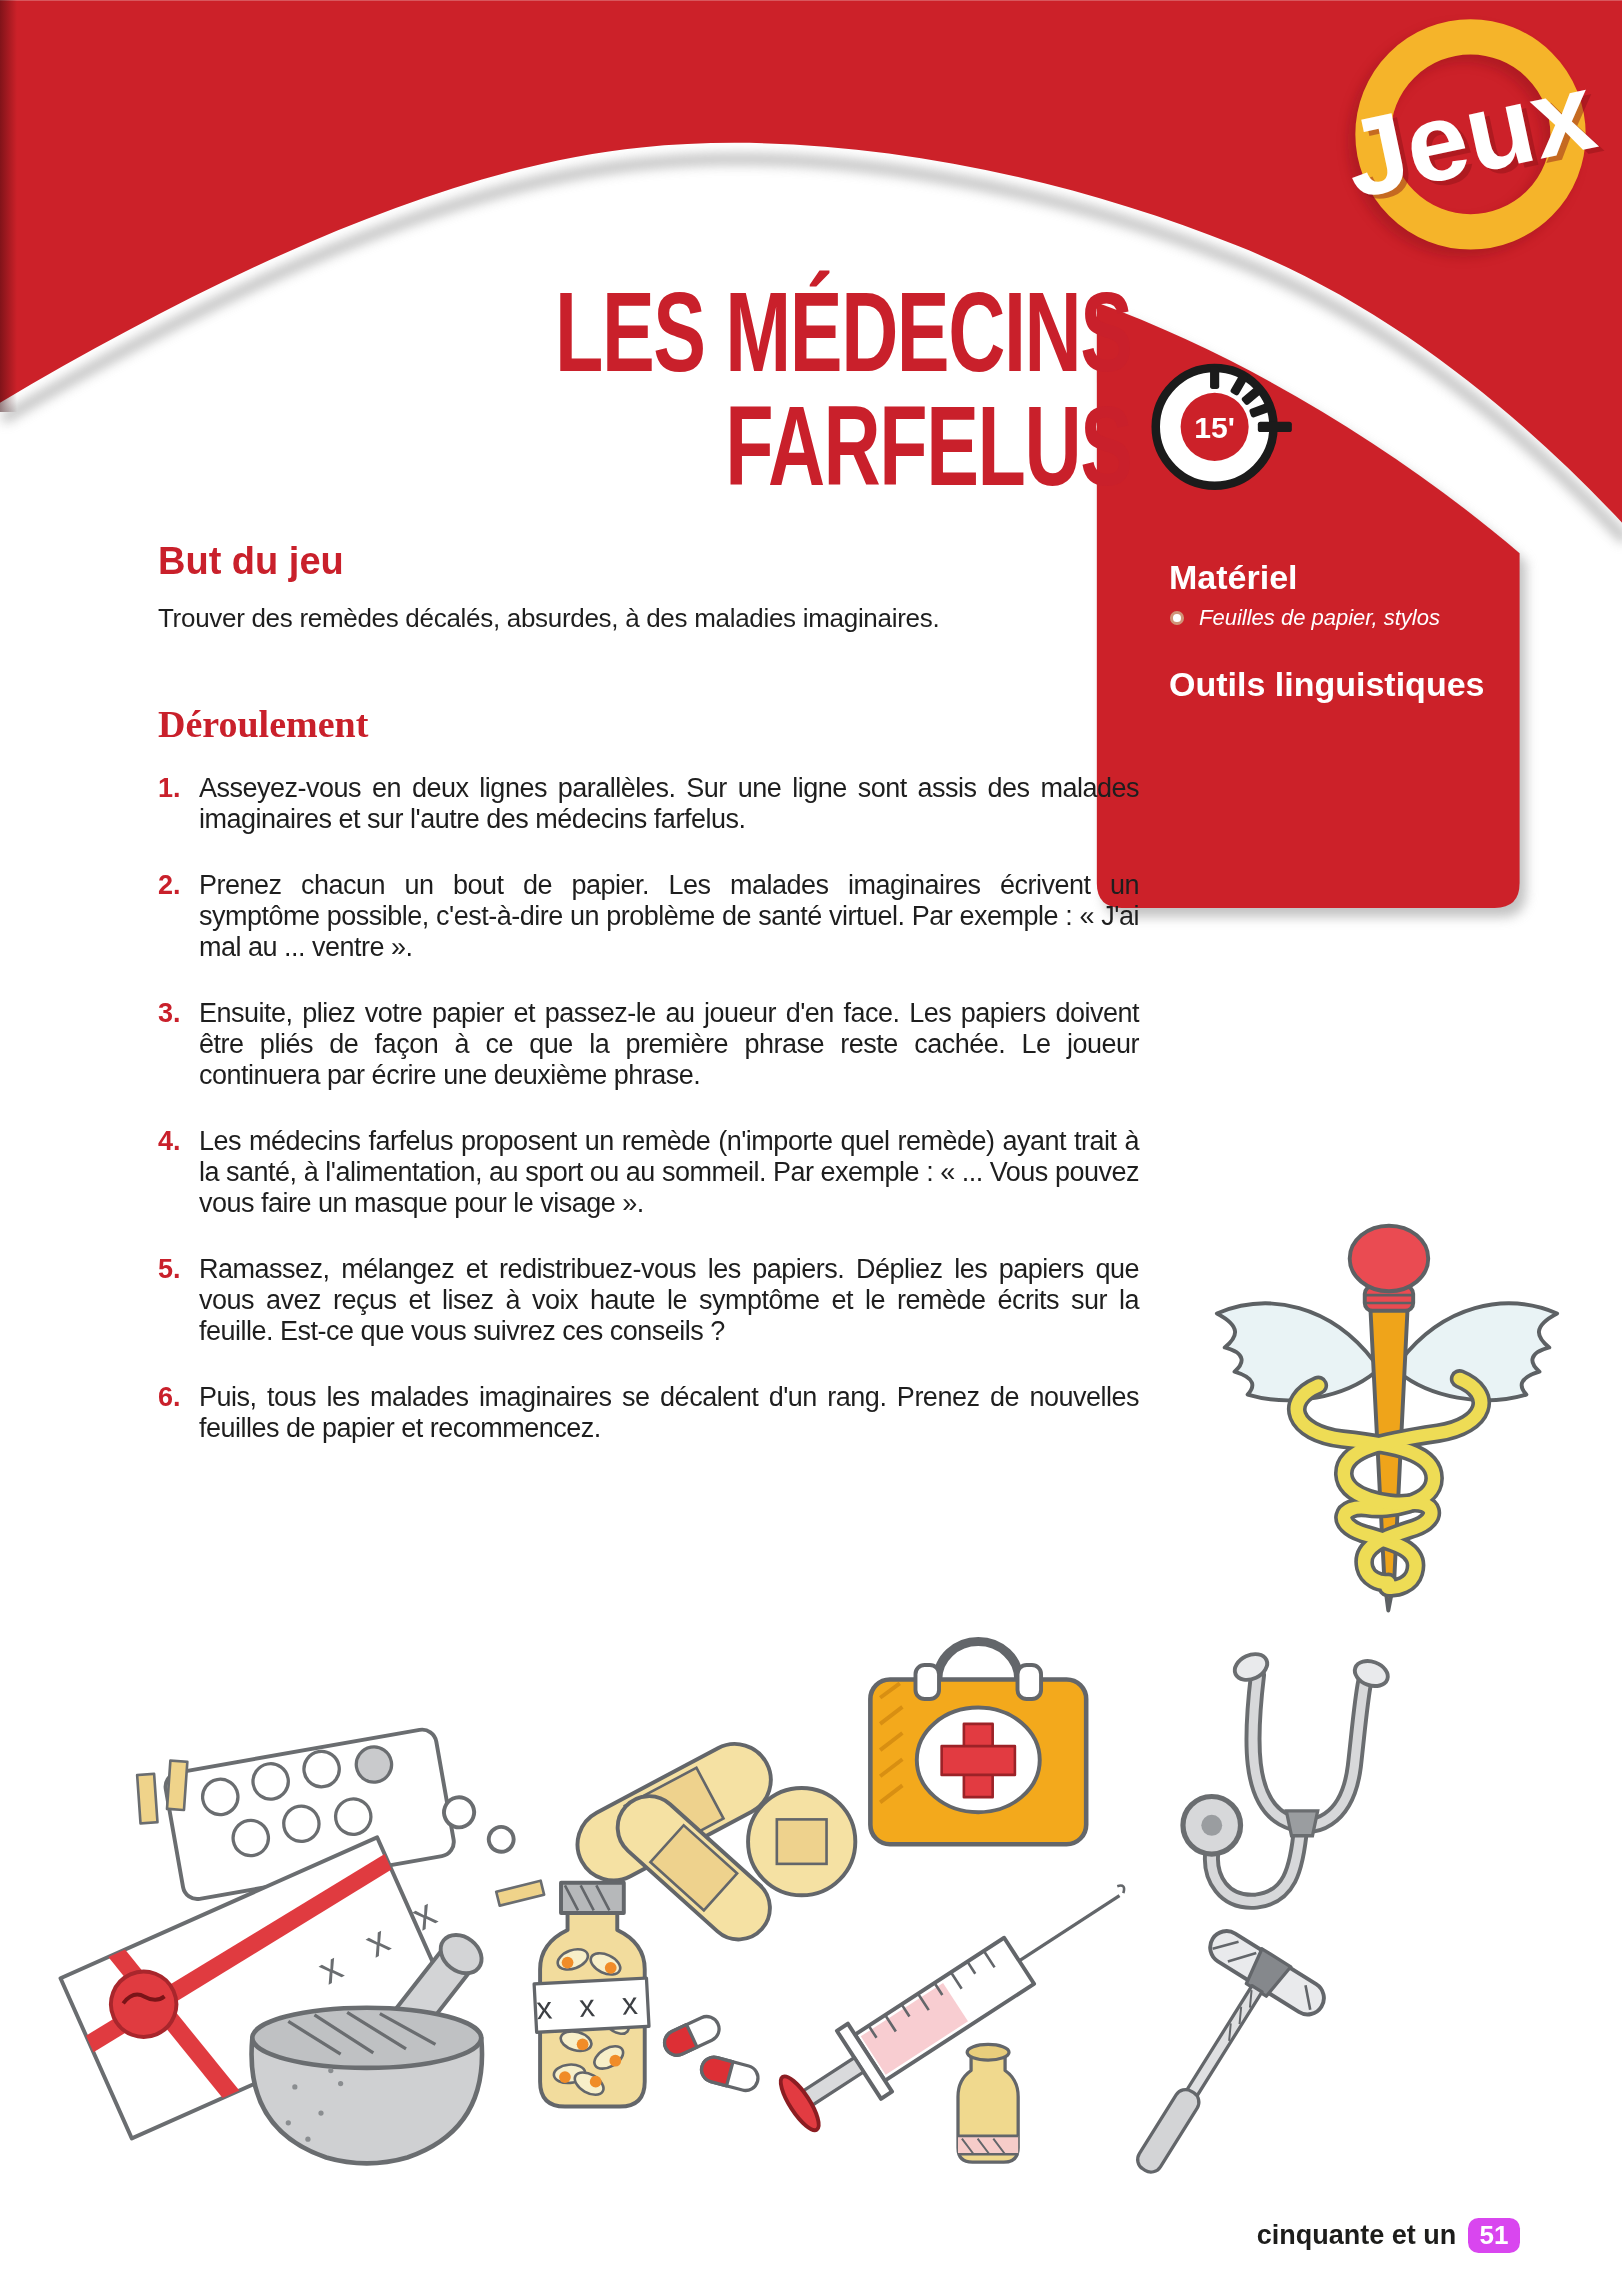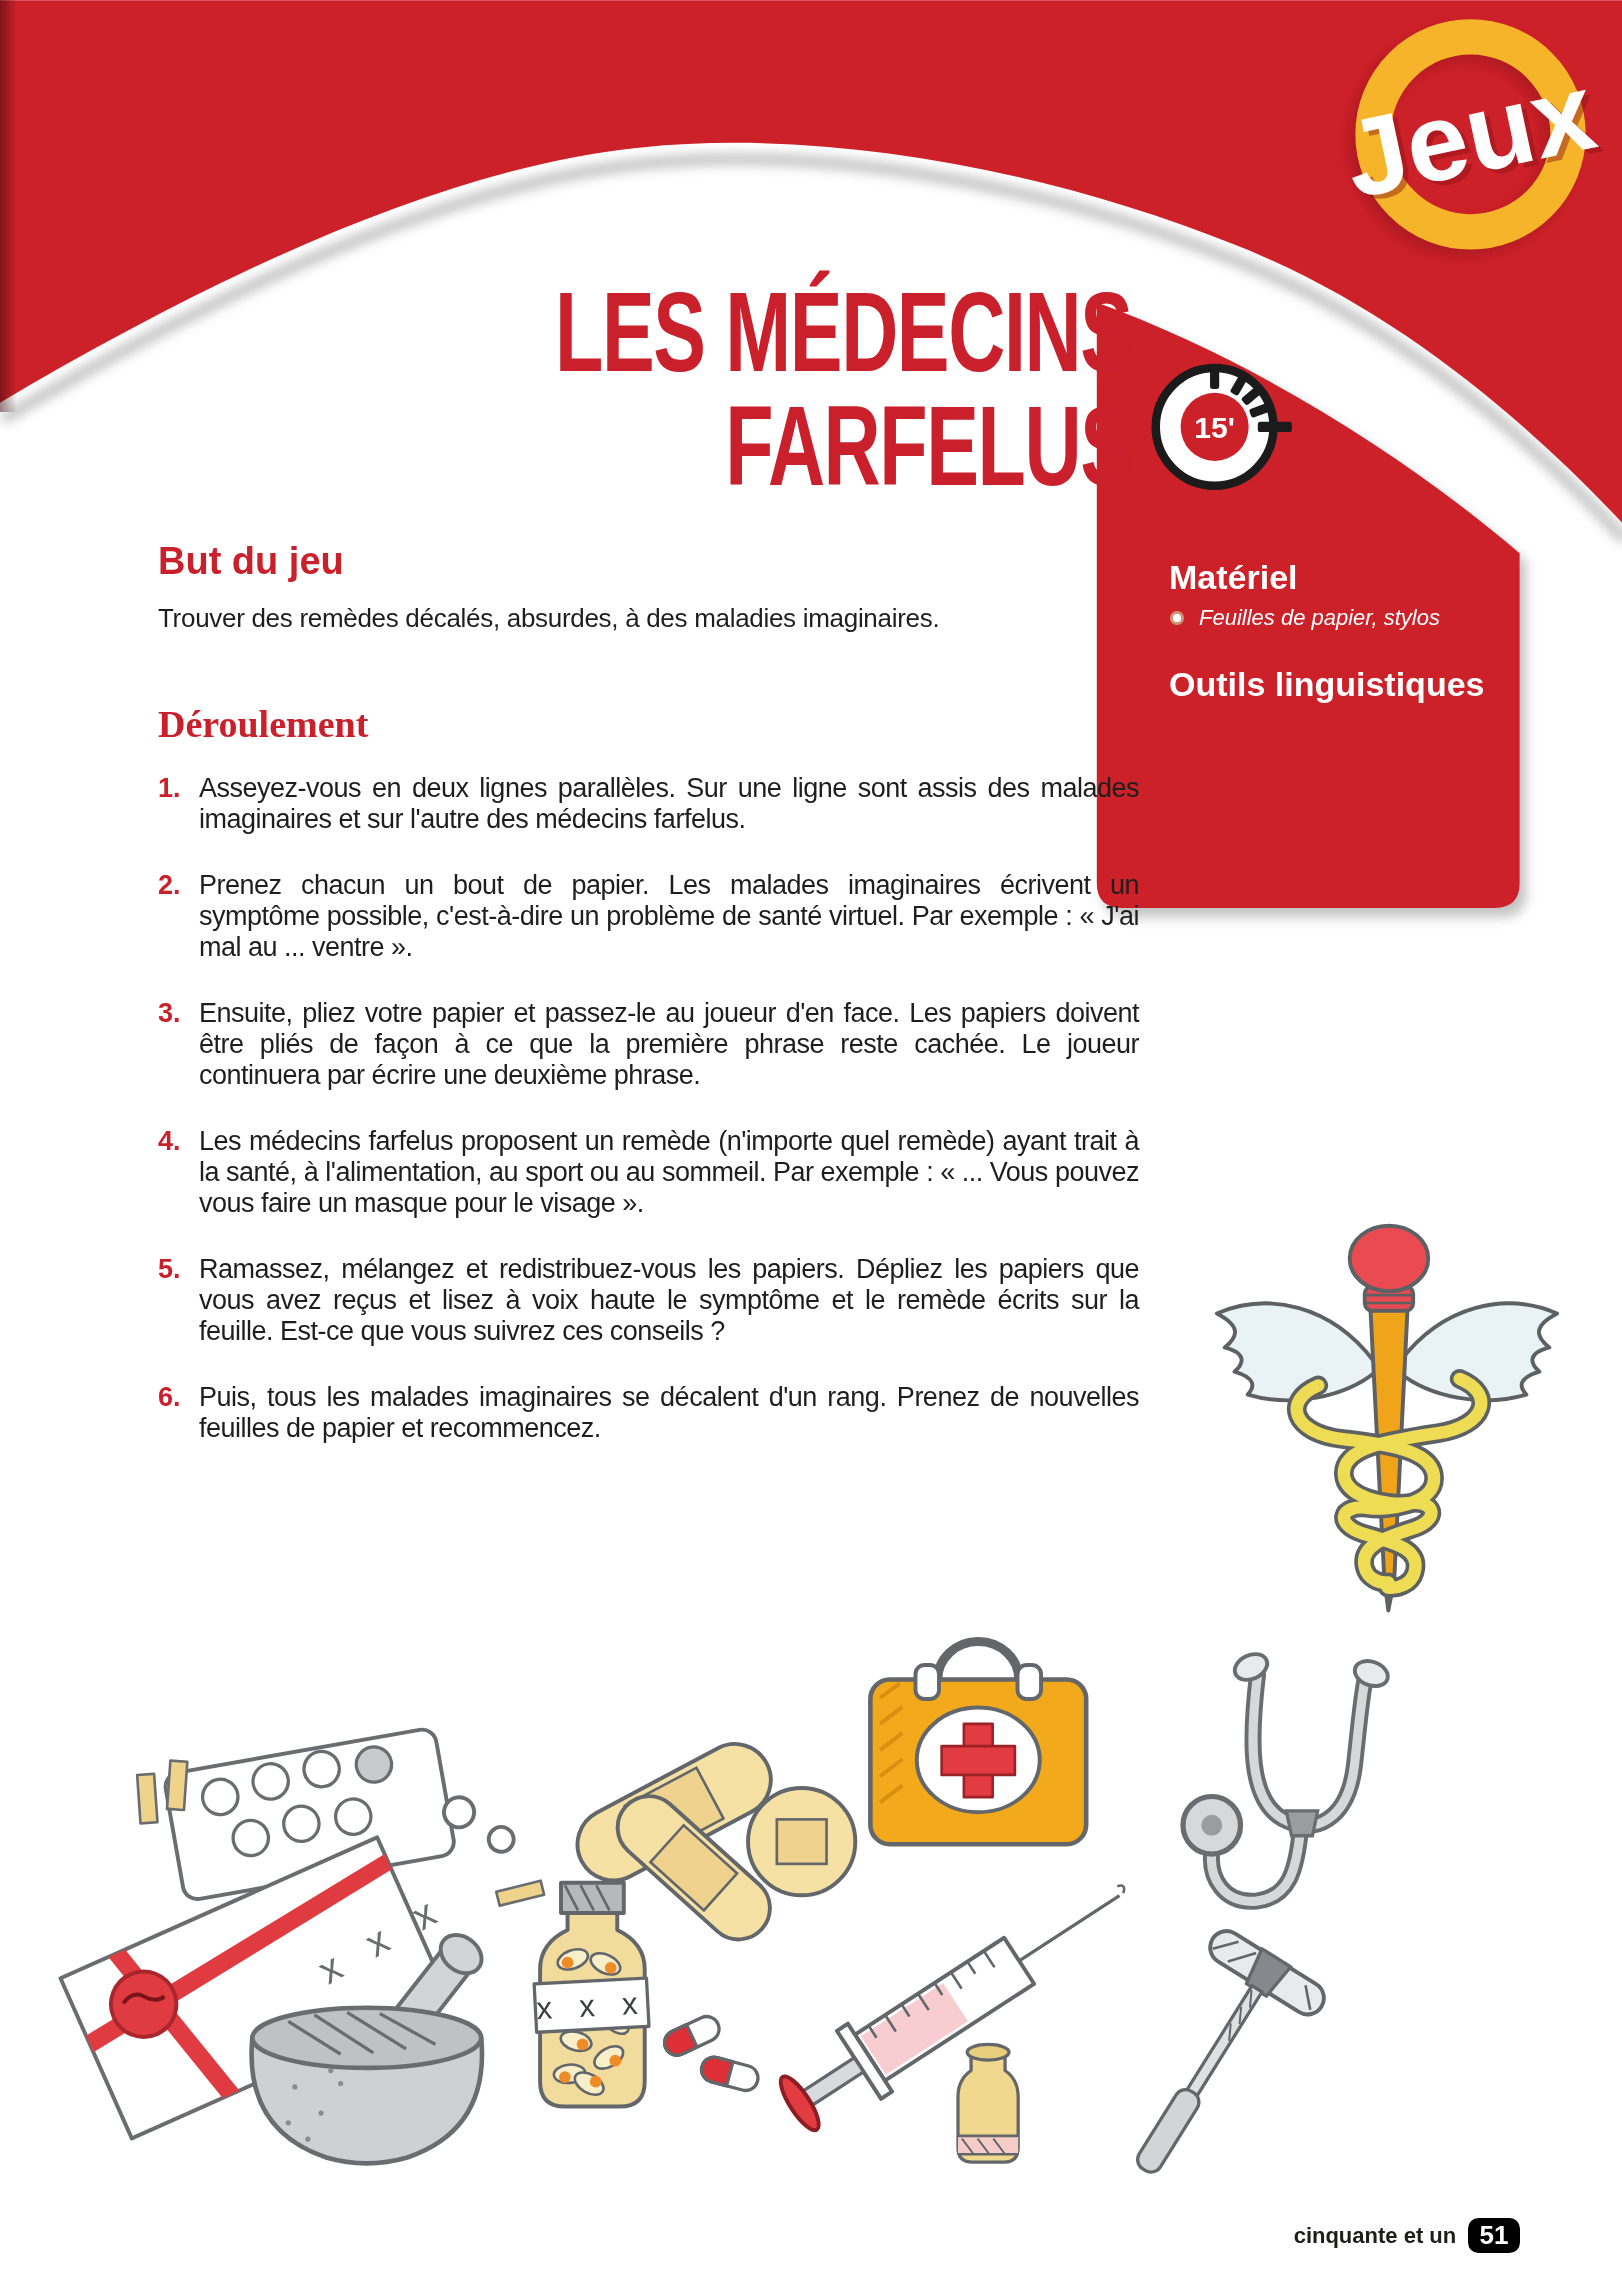--- a/index.html
+++ b/index.html
@@ -28,22 +28,22 @@
   .but-body{margin:22px 0 8px 0;font-size:26px;line-height:31px;letter-spacing:-0.3px;}
   .h2-deroulement{margin-top:71px !important;font-family:Liberation Serif, serif;}
   ol.steps{list-style:none;margin:29px 0 0 0;padding:0;}
   ol.steps li{position:relative;margin:0 0 35px 0;padding-left:41px;
               font-size:27px;line-height:31px;letter-spacing:-0.5px;
               text-align:justify;text-justify:inter-word;}
   ol.steps .num{position:absolute;left:0;top:0;color:#c9202b;font-weight:bold;
                 letter-spacing:0;}
   
   .footer{right:103px;top:2218px;display:flex;align-items:center;gap:11.8px;}
-  .footer .words{font-size:22px;font-weight:bold;color:#1d1d1b;}
-  .page-badge{min-width:52px;height:35px;border-radius:10.5px;background:#000000;
+  .footer .words{font-size:27px;font-weight:bold;color:#1d1d1b;}
+  .page-badge{min-width:52px;height:35px;border-radius:10.5px;background:#d946ef;
               color:#fff;font-size:26px;font-weight:bold;display:inline-flex;
               align-items:center;justify-content:center;padding:0 5.2px;box-sizing:border-box;}
   svg text{font-family:"Liberation Sans",sans-serif;}
 </style>
 </head>
 <body>
 
 <svg id="top-deco" class="abs" width="1623" height="982" viewBox="0 0 2480 1500">
   <defs>
     <filter id="soft" x="-40%" y="-40%" width="180%" height="180%">

